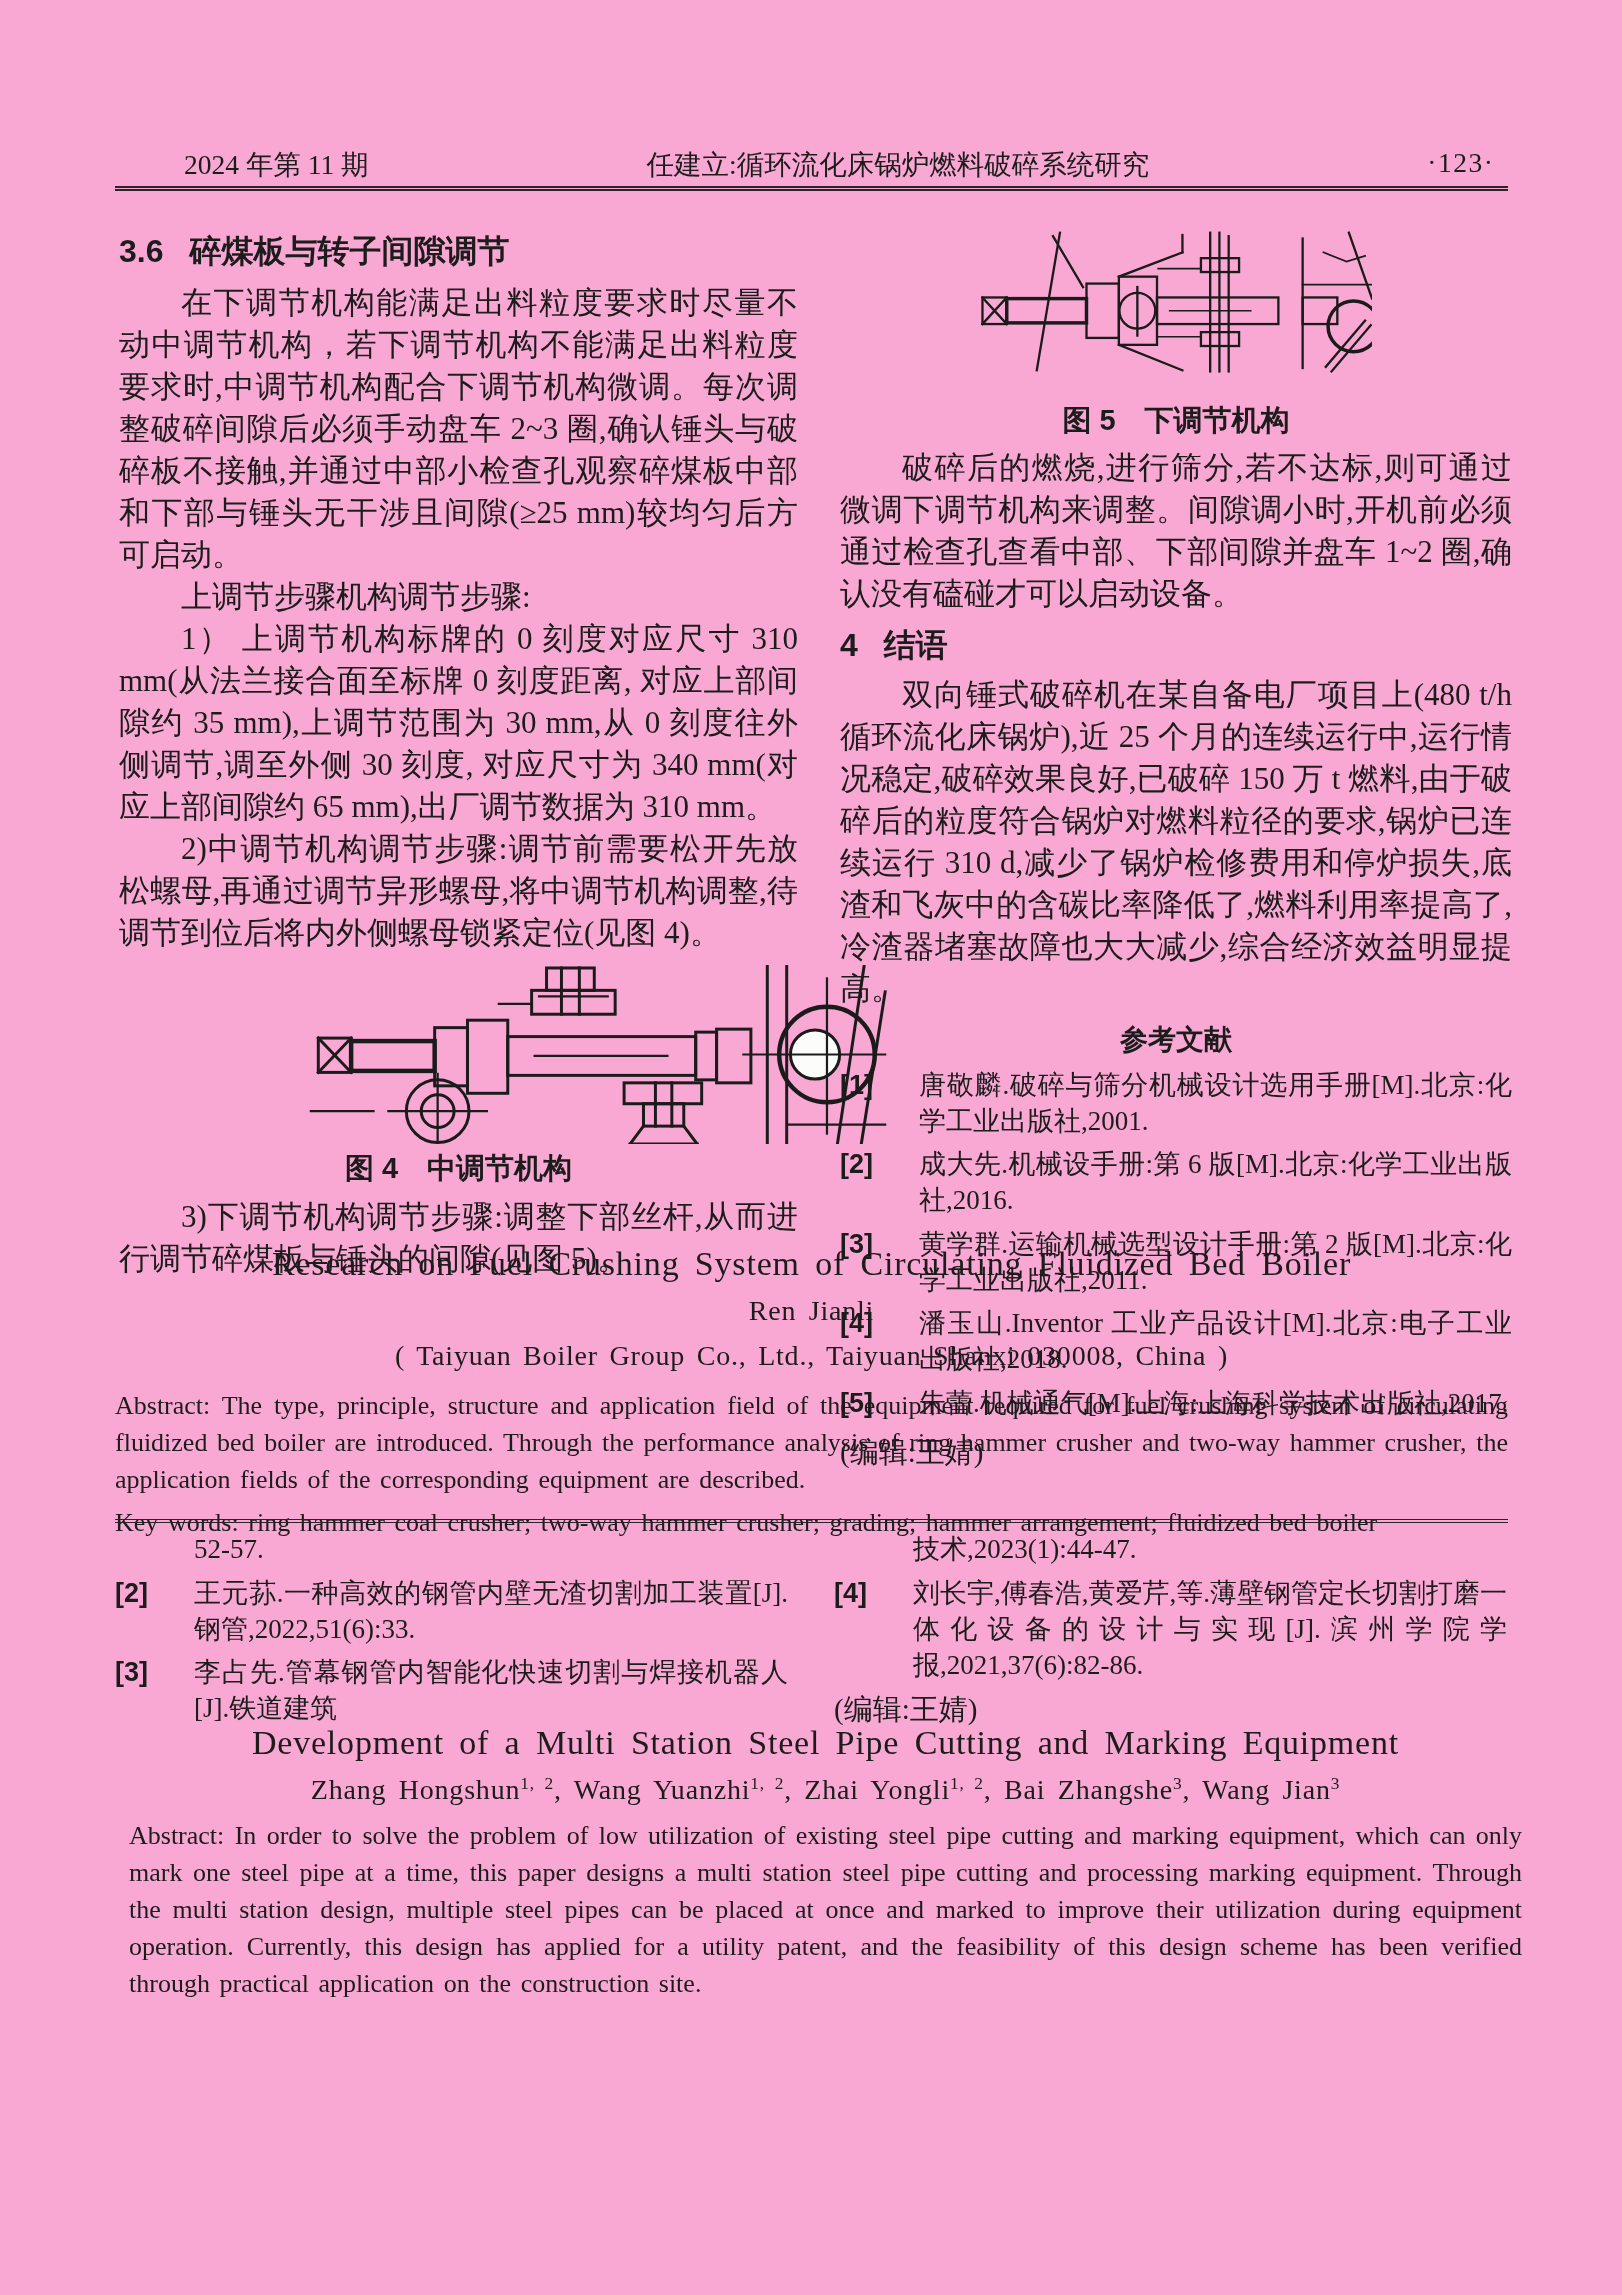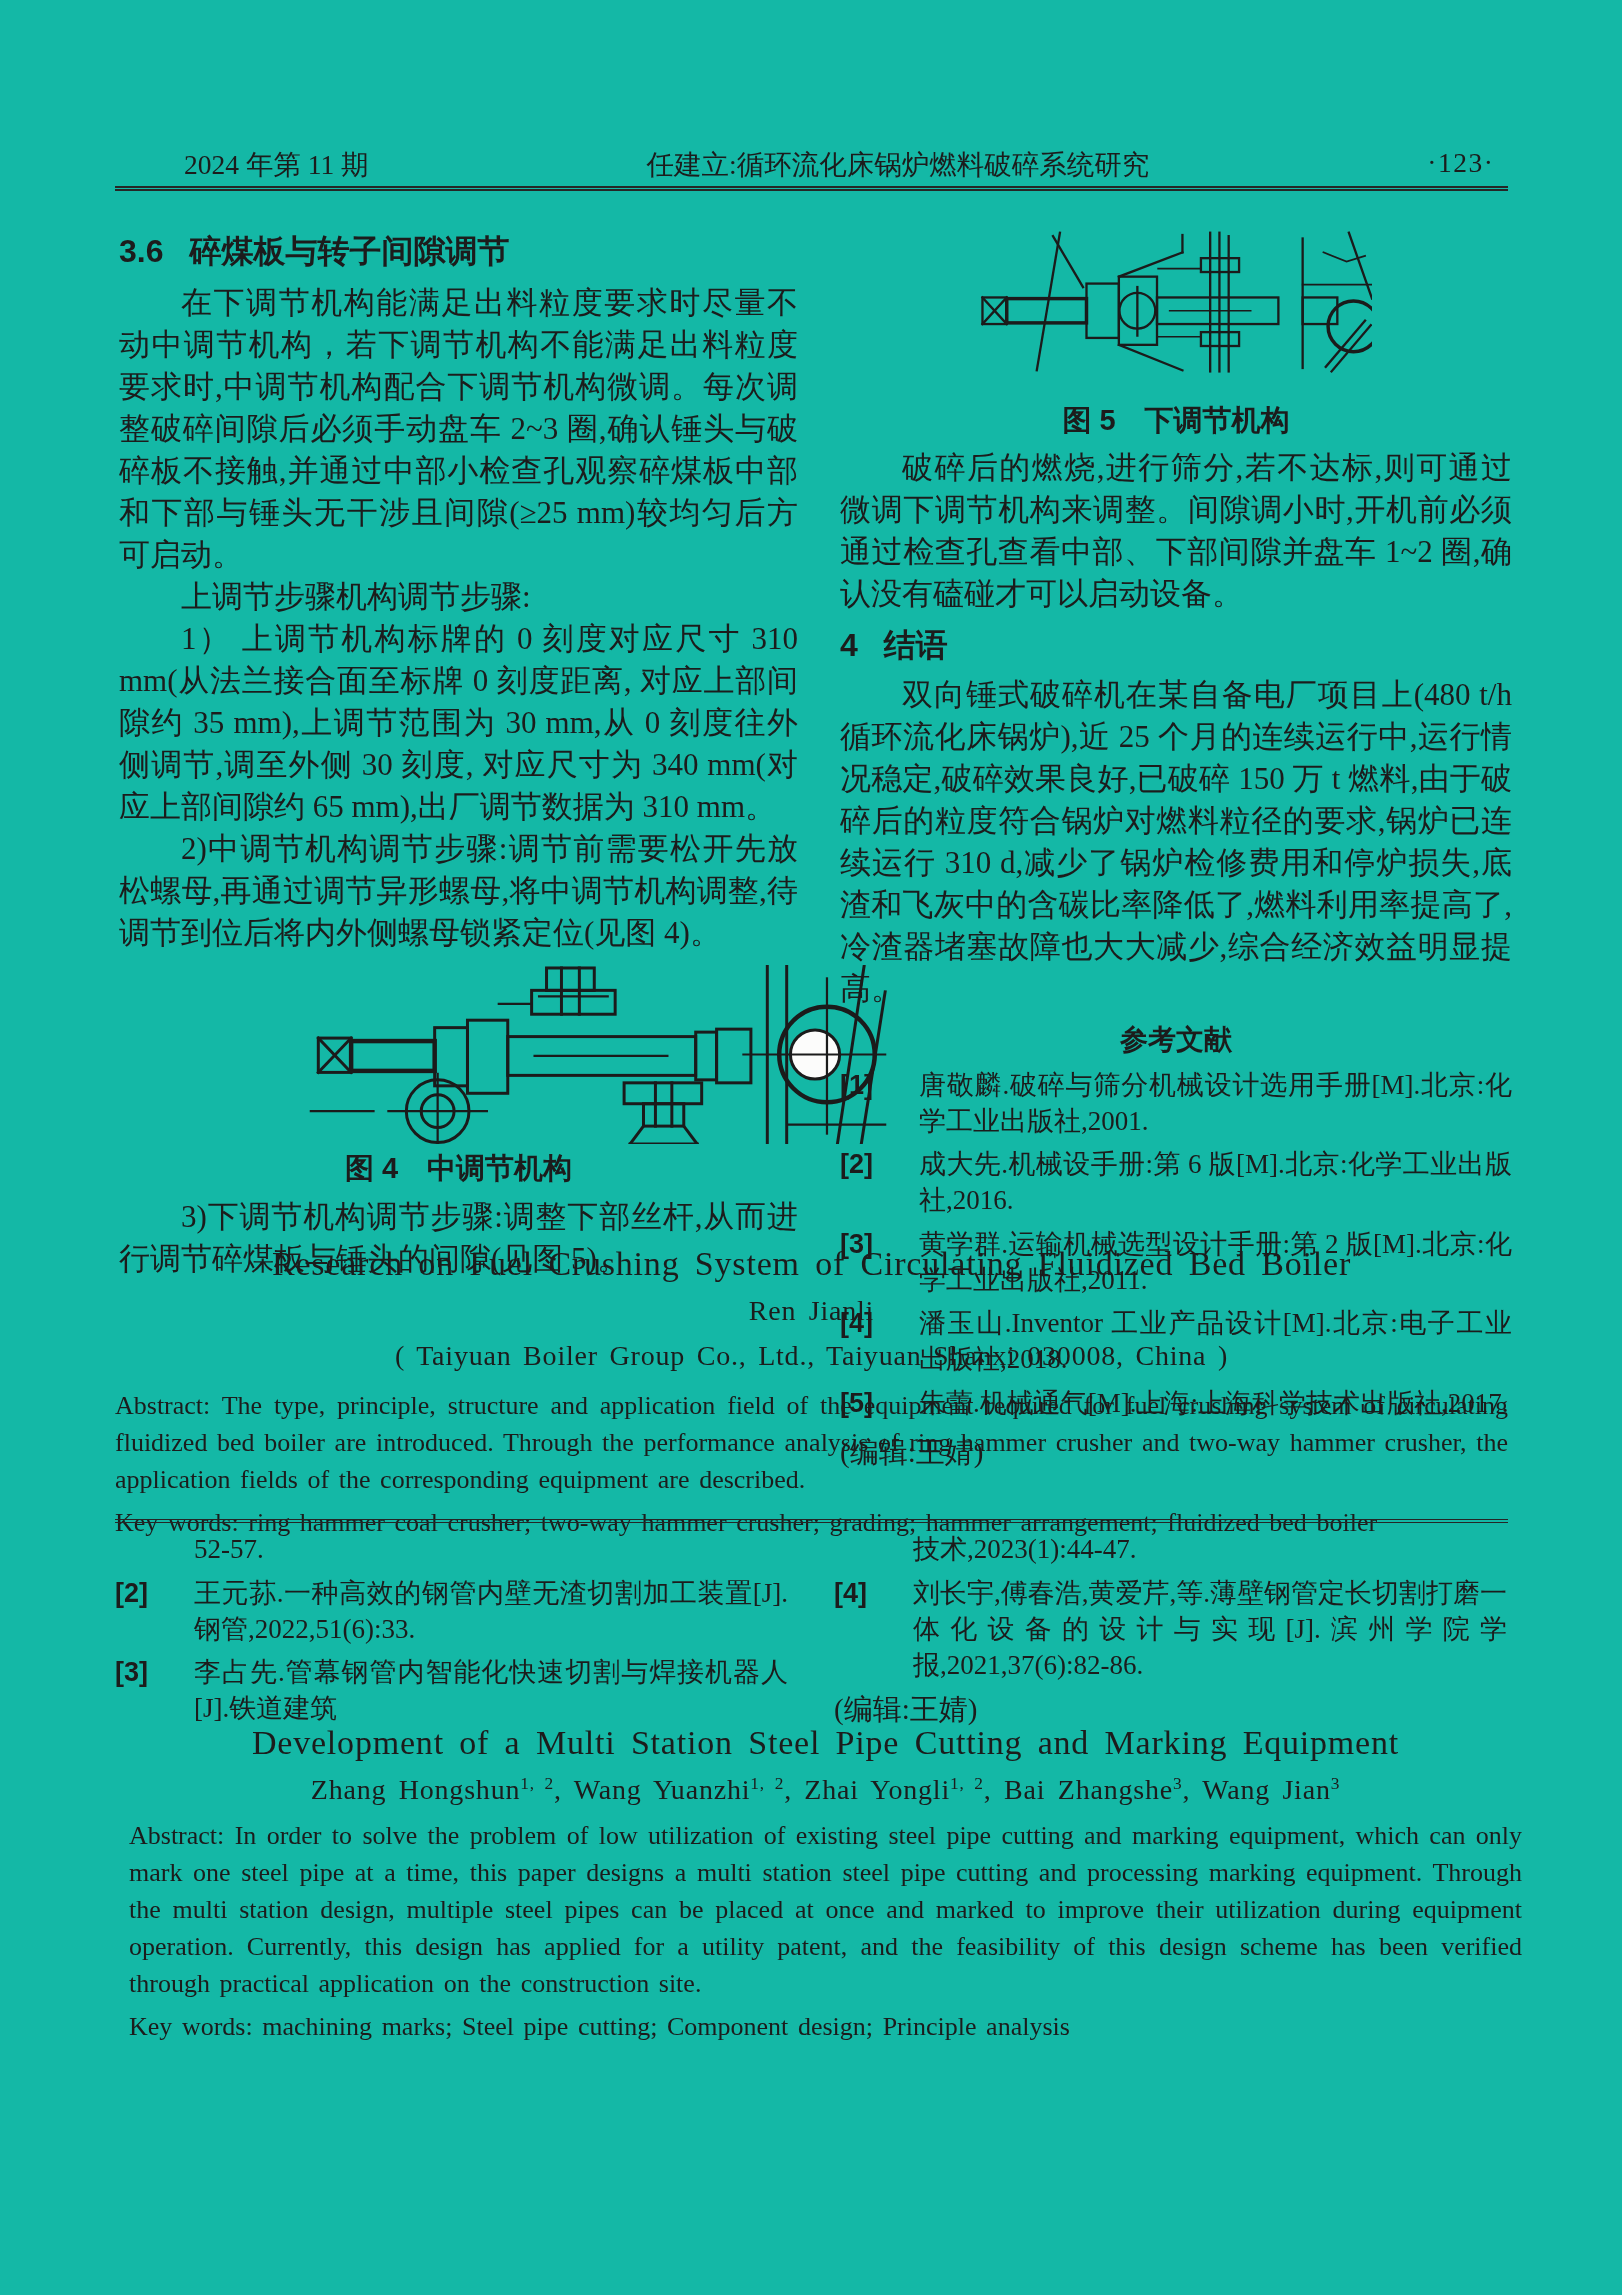--- a/index.html
+++ b/index.html
@@ -1,18 +1,18 @@
 <!DOCTYPE html>
 <html style="font-size:12.2px"><head>
 <meta charset="utf-8">
 <style>
   html,body{margin:0;padding:0;background:#ddd;}
   .page{
     position:relative;width:1622px;height:2295px;margin:0 auto;
-    background:#14b8a6;color:#1c1c1c;overflow:hidden;
+    background:#f9a8d4;color:#1c1c1c;overflow:hidden;
     font-family:"Liberation Serif","DejaVu Serif",serif;
   }
   
   .hdr{
     position:absolute;top:147px;left:115px;width:1393px;height:44px;
     border-bottom:5.3px double #262626;
     display:flex;justify-content:space-between;align-items:flex-start;
     padding:0;box-sizing:border-box;font-size:27.5px;
   }
   .hdr .issue{margin-left:69px;}
@@ -281,17 +281,16 @@
   <div class="abs2">
     <div class="en-title">Development of a Multi Station Steel Pipe Cutting and Marking Equipment</div>
     <div class="en-author">
       <span><span>Zhang Hongshun</span><sup>1, 2</sup><span>, </span></span>
       <span><span>Wang Yuanzhi</span><sup>1, 2</sup><span>, </span></span>
       <span><span>Zhai Yongli</span><sup>1, 2</sup><span>, </span></span>
       <span><span>Bai Zhangshe</span><sup>3</sup><span>, </span></span>
       <span><span>Wang Jian</span><sup>3</sup><span></span></span>
     </div>
     <p class="en-abstract"><span class="en-label">Abstract: </span><span>In order to solve the problem of low utilization of existing steel pipe cutting and marking equipment, which can only mark one steel pipe at a time, this paper designs a multi station steel pipe cutting and processing marking equipment. Through the multi station design, multiple steel pipes can be placed at once and marked to improve their utilization during equipment operation. Currently, this design has applied for a utility patent, and the feasibility of this design scheme has been verified through practical application on the construction site.</span></p>
-    <p class="en-kw"><span class="en-label">Key words: </span><span>machining marks; Steel pipe cutting; Component design; Principle analysis</span></p>
   </div>
 
 </div>
 
 
 </body></html>

